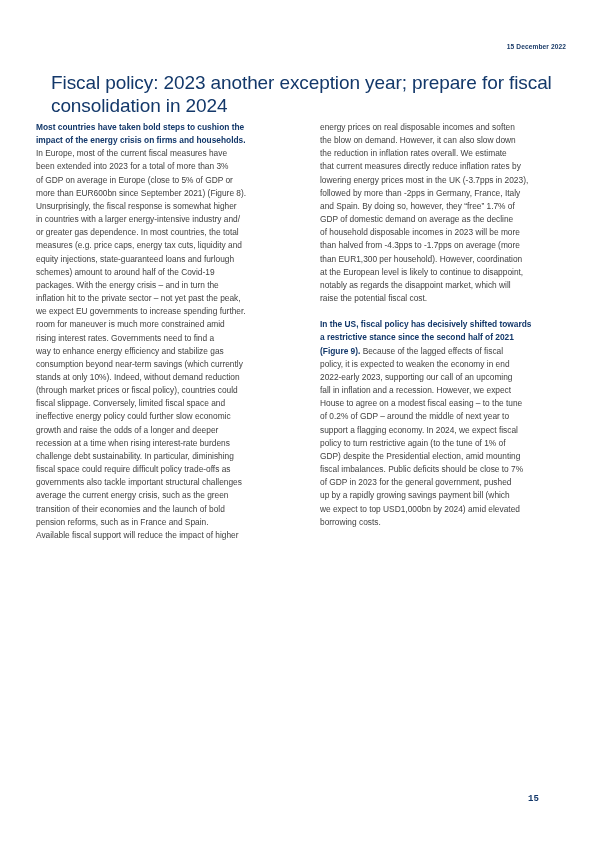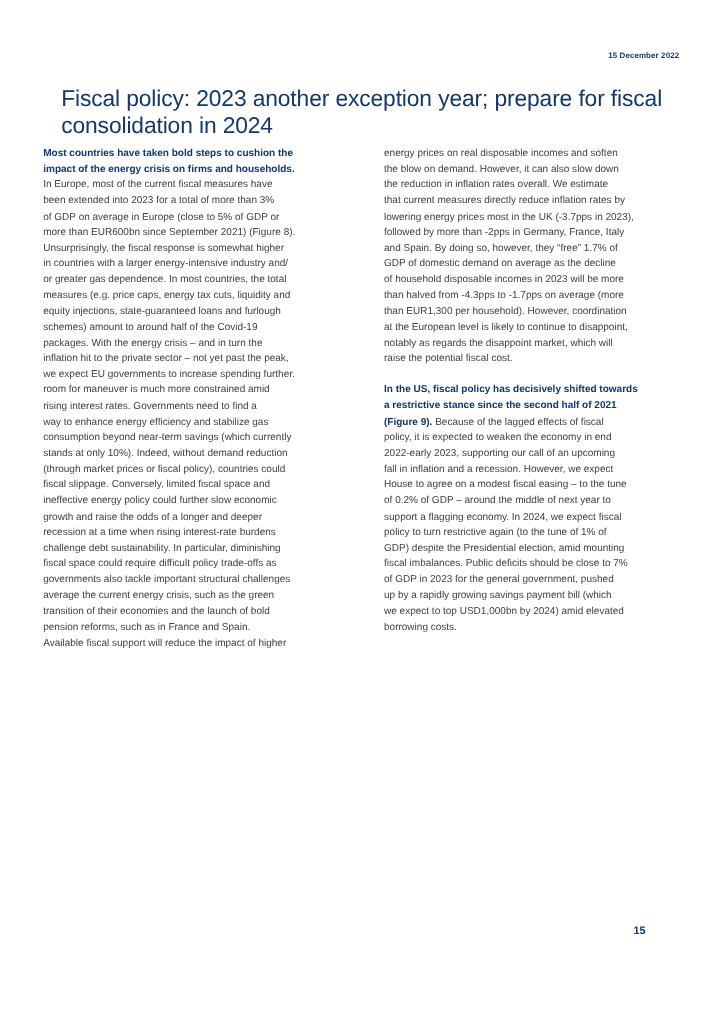--- a/index.html
+++ b/index.html
@@ -48,25 +48,26 @@
     .col-right { left: 308px; width: 270px; margin-left: 12px; }
     .col p { margin: 0; }
     .col p + p { margin-top: 13.15px; }
     .lead {
       font-weight: bold;
       color: #13386a;
     }
     .line { display: block; white-space: nowrap; }
     .page-number {
       position: absolute;
-      top: 770px;
+      top: 794px;
       left: 528px;
       font-size: 9px;
       font-weight: bold;
       color: #13386a;
+      font-family: Liberation Mono, monospace;
     }
   </style>
 </head>
 <body>
 
 <div class="date">15 December 2022</div>
 
 <h1 class="title">Fiscal policy: 2023 another exception year; prepare for fiscal consolidation in 2024</h1>
 
 <div class="col col-left">

